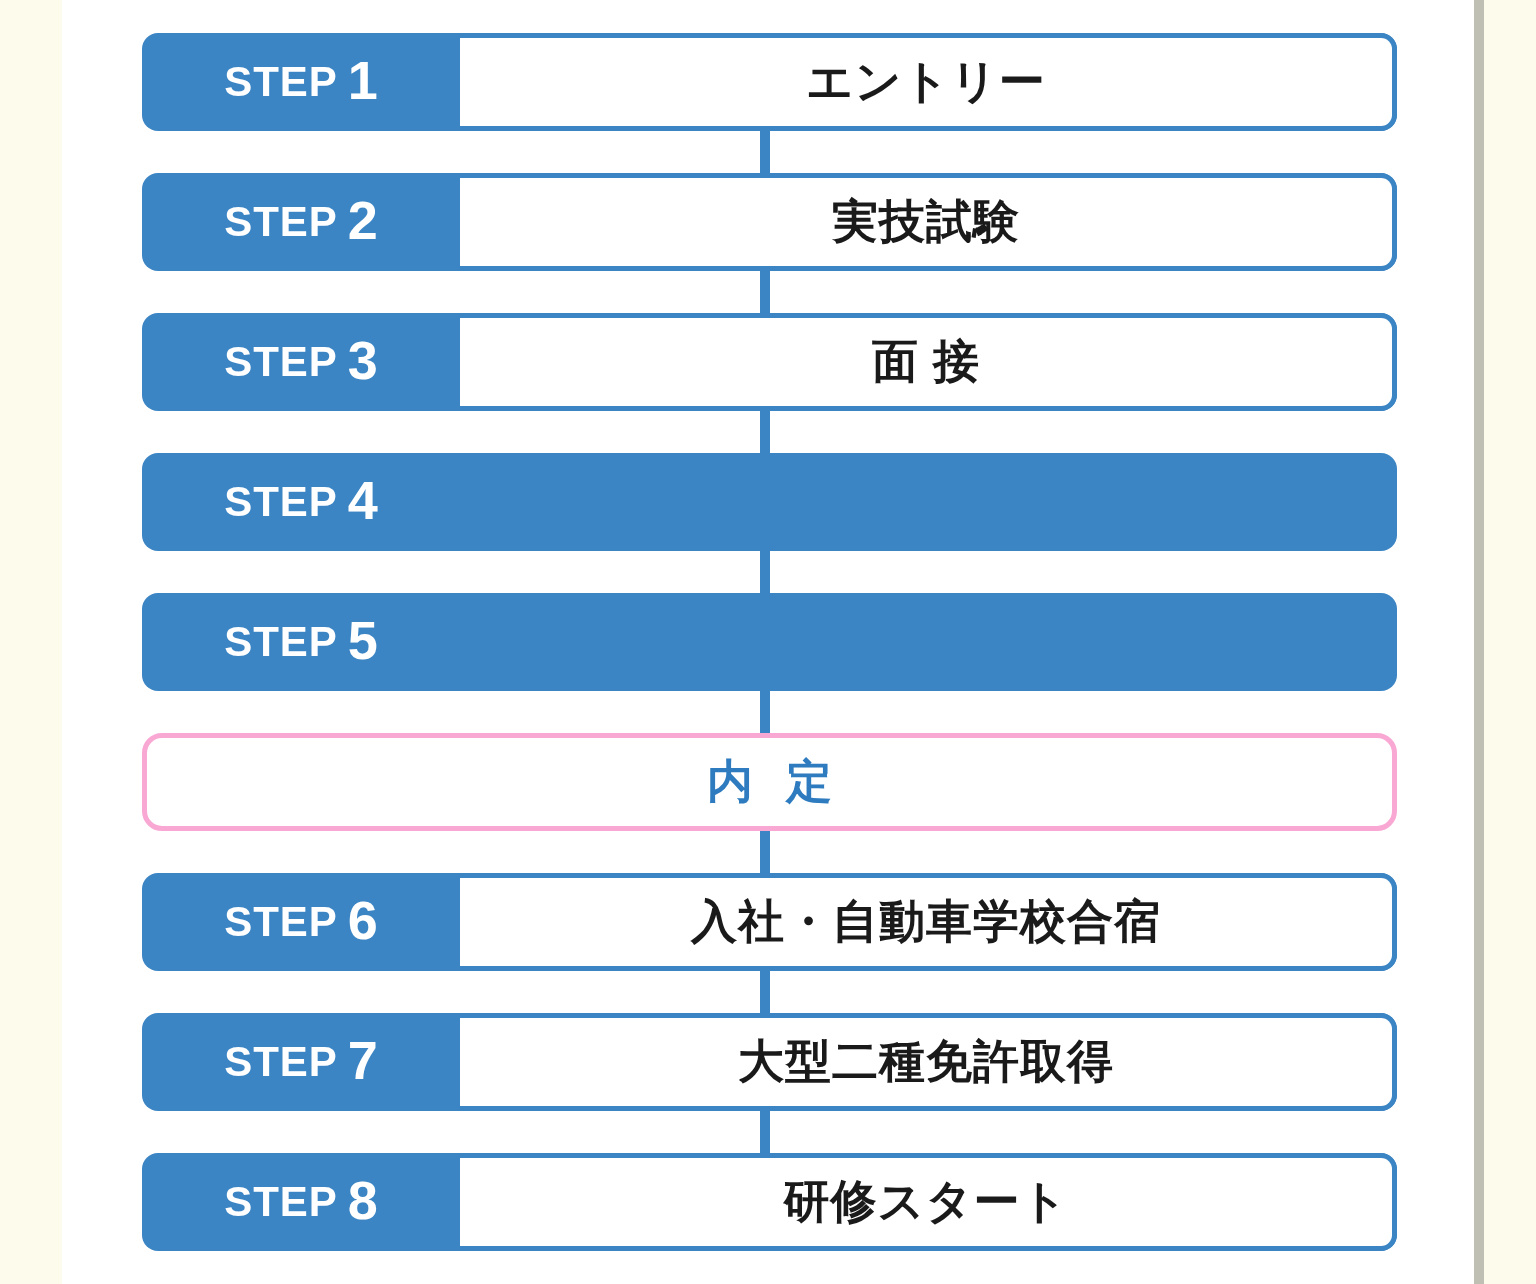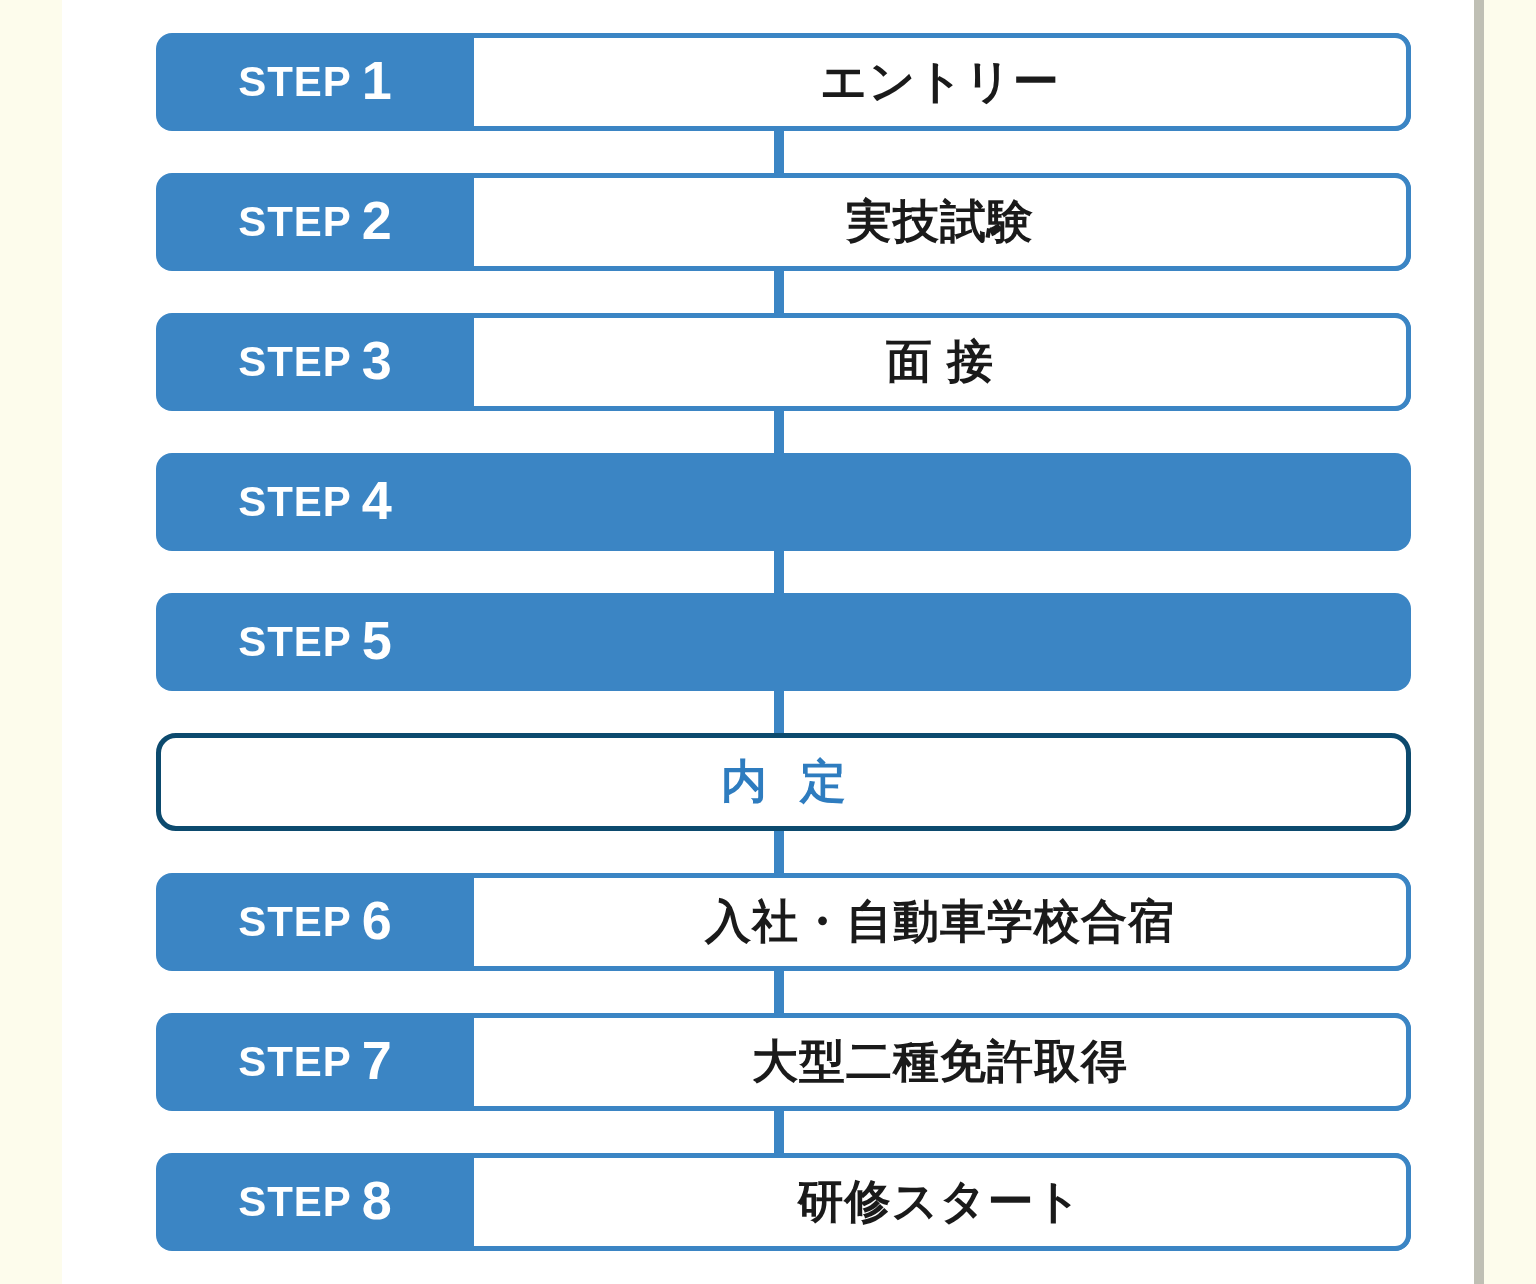--- a/index.html
+++ b/index.html
@@ -18,21 +18,21 @@
   #strip-right-rule{
     position:absolute;left:1474px;top:0;width:10px;height:1284px;
     background:#BFBFB4;
   }
   #strip-right{
     position:absolute;left:1484px;top:0;width:52px;height:1284px;
     background:#FDFCEC;
   }
 
   #flow{
-    position:absolute;left:156px;top:0;width:1255px;height:1284px;text-align:center;
+    position:absolute;left:142px;top:0;width:1255px;height:1284px;text-align:center;
   }
 
   .row{
     position:absolute;
     left:0;width:1255px;height:98px;
     display:flex;align-items:stretch;
   }
 
   
   .connector{
@@ -87,21 +87,21 @@
     justify-content:center;
     font-size:46px;
     font-weight:700;
     color:#1A1A1A;
     letter-spacing:1px;
   }
 
   
   .special-row{
     background:#ffffff;
-    border:5px solid #0c4a6e;
+    border:5px solid #f9a8d4;
     border-radius:20px;
     box-sizing:border-box;
     display:flex;
     align-items:center;
     justify-content:center;
   }
   .special-label{
     font-size:46px;
     font-weight:700;
     color:#2E7CBF;

